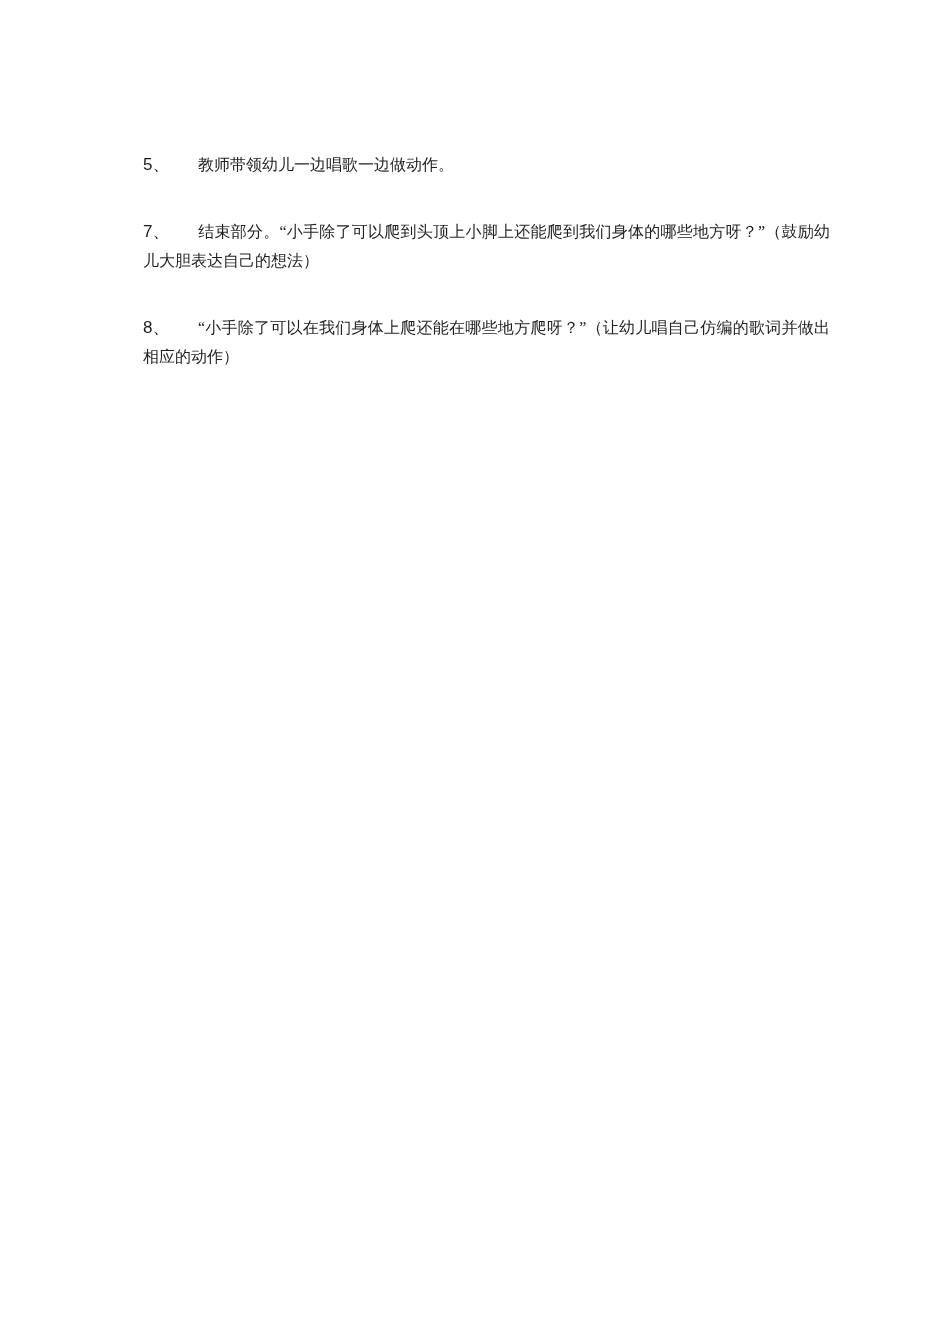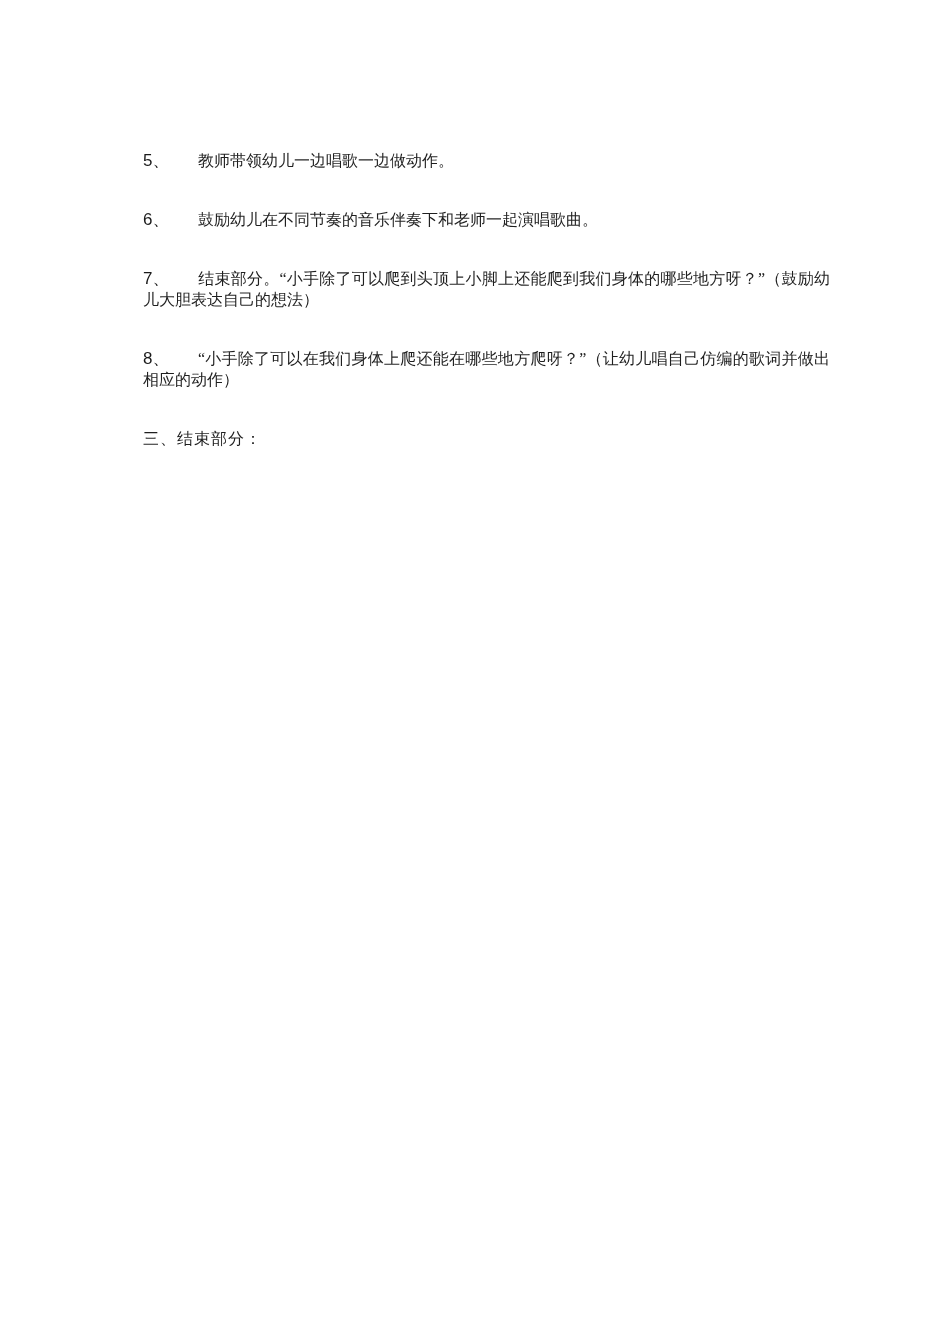--- a/index.html
+++ b/index.html
@@ -11,21 +11,21 @@
     position: relative;
     width: 950px;
     height: 1344px;
     background: #ffffff;
     overflow: hidden;
   }
   .content {
     padding: 150px 120px 0 143px;
     font-family: "Liberation Serif", "DejaVu Serif", serif;
     font-size: 16px;
-    line-height: 21px;
+    line-height: 29px;
     color: #1f1f1f;
     text-align: justify;
   }
   .content p {
     margin: 0 0 38px 0;
   }
   .num {
     display: inline-block;
     width: 55px;
     font-family: "Liberation Sans", "DejaVu Sans", sans-serif;
@@ -37,23 +37,21 @@
   }
 </style>
 </head>
 <body>
 
 <div class="page">
   <div class="content">
 
     <p class="item"><span class="num">5、</span><span>教师带领幼儿一边唱歌一边做动作。</span></p>
 
-    <p class="item"><span class="num">6、</span><span>鼓励幼儿在不同节奏的音乐伴奏下和老师一起演唱歌曲。</span></p>
 
     <p class="item"><span class="num">7、</span><span>结束部分。“小手除了可以爬到头顶上小脚上还能爬到我们身体的哪些地方呀？”（鼓励幼儿大胆表达自己的想法）</span></p>
 
     <p class="item"><span class="num">8、</span><span>“小手除了可以在我们身体上爬还能在哪些地方爬呀？”（让幼儿唱自己仿编的歌词并做出相应的动作）</span></p>
 
-    <p class="section-heading">三、结束部分：</p>
 
 
   </div>
 </div>
 
 </body></html>

